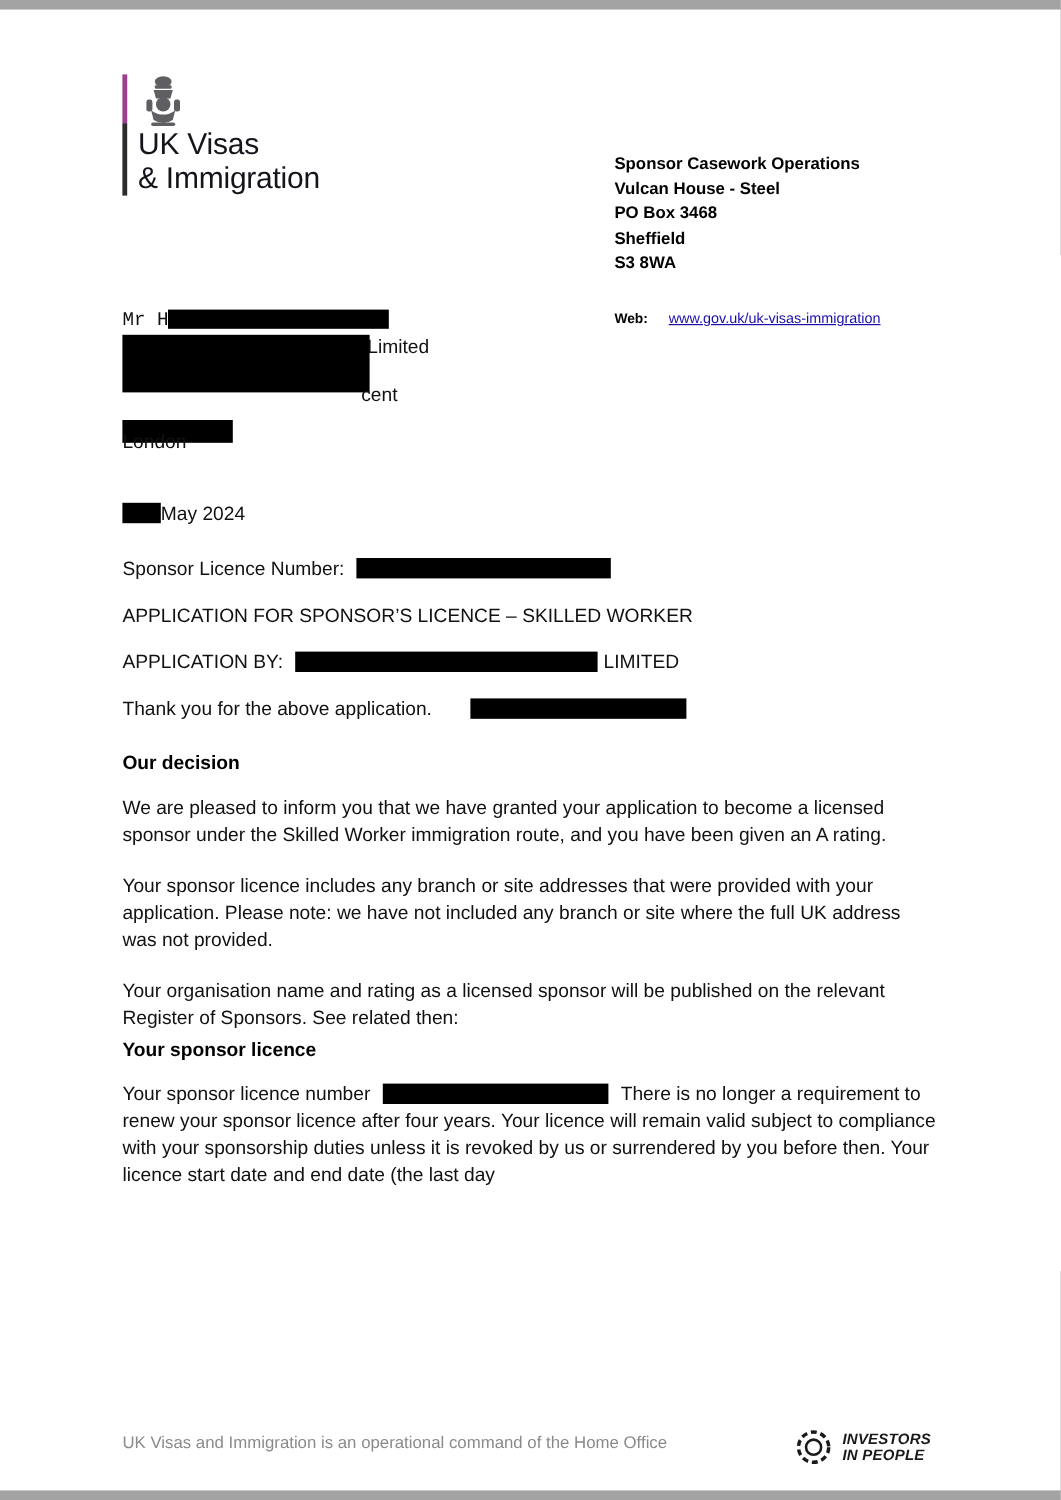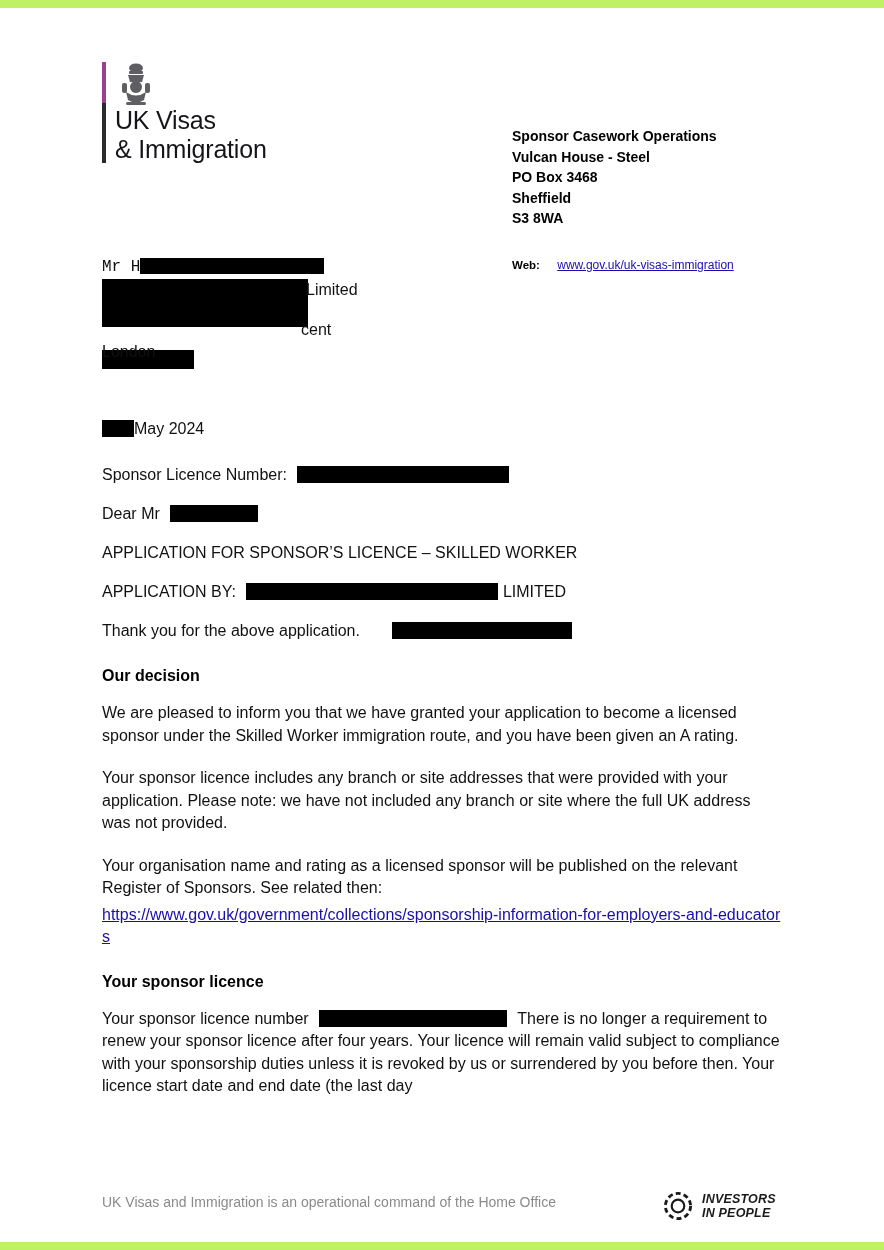--- a/index.html
+++ b/index.html
@@ -7,21 +7,21 @@
     padding: 0;
     background: #d9d9d9;
   }
   body {
     font-family: "Liberation Sans", sans-serif;
   }
   .page {
     position: relative;
     width: 884px;
     height: 1250px;
-    background: #bef264;
+    background: #a3a3a3;
     overflow: hidden;
     margin: 0 auto;
   }
   .sheet {
     position: absolute;
     left: 0;
     top: 8px;
     width: 884px;
     height: 1234px;
     background: #ffffff;
@@ -119,21 +119,21 @@
   .addr-cent {
     position: absolute;
     left: 301px;
     top: 313px;
     font-size: 16px;
     color: #111;
   }
   .addr-london {
     position: absolute;
     left: 102px;
-    top: 335px;
+    top: 352px;
     font-size: 16px;
     color: #111;
   }
   
   .body {
     position: absolute;
     left: 102px;
     top: 410px;
     width: 680px;
     font-size: 16px;
@@ -253,24 +253,20 @@
 
       <div class="row date">
         <span class="inline-redact" style="width:32px;"></span><span>May 2024</span>
       </div>
 
       <div class="row">
         <span>Sponsor Licence Number:</span>
         <span class="inline-redact" style="width:212px; margin-left:6px;"></span>
       </div>
 
-      <div class="row">
-        <span>Dear Mr</span>
-        <span class="inline-redact" style="width:88px; margin-left:6px;"></span>
-      </div>
 
       <div class="row">
         <span>APPLICATION FOR SPONSOR’S LICENCE – SKILLED WORKER</span>
       </div>
 
       <div class="row">
         <span>APPLICATION BY:</span>
         <span class="inline-redact" style="width:252px; margin-left:6px;"></span>
         <span>LIMITED</span>
       </div>
@@ -278,23 +274,20 @@
       <div class="row" style="margin-bottom:24px;">
         <span>Thank you for the above application.</span>
         <span class="inline-redact" style="width:180px; margin-left:28px;"></span>
       </div>
 
       <h2 class="head">Our decision</h2>
 
       <p class="para">We are pleased to inform you that we have granted your application to become a licensed sponsor under the Skilled Worker immigration route, and you have been given an A rating.</p>
       <p class="para">Your sponsor licence includes any branch or site addresses that were provided with your application. Please note: we have not included any branch or site where the full UK address was not provided.</p>
       <p class="para" style="margin-bottom:4px;">Your organisation name and rating as a licensed sponsor will be published on the relevant Register of Sponsors. See related then:</p>
-      <p class="para" style="margin-bottom:22px;">
-        <a class="doclink" href="#">https://www.gov.uk/government/collections/sponsorship-information-for-employers-and-educators</a>
-      </p>
 
       <h2 class="head">Your sponsor licence</h2>
 
       <p class="para">
         <span>Your sponsor licence number</span>
         <span class="inline-redact" style="width:188px; margin:0 6px;"></span>
         <span>There is no longer a requirement to renew your sponsor licence after four years. Your licence will remain valid subject to compliance with your sponsorship duties unless it is revoked by us or surrendered by you before then. Your licence start date and end date (the last day</span>
       </p>
 
     </div>

